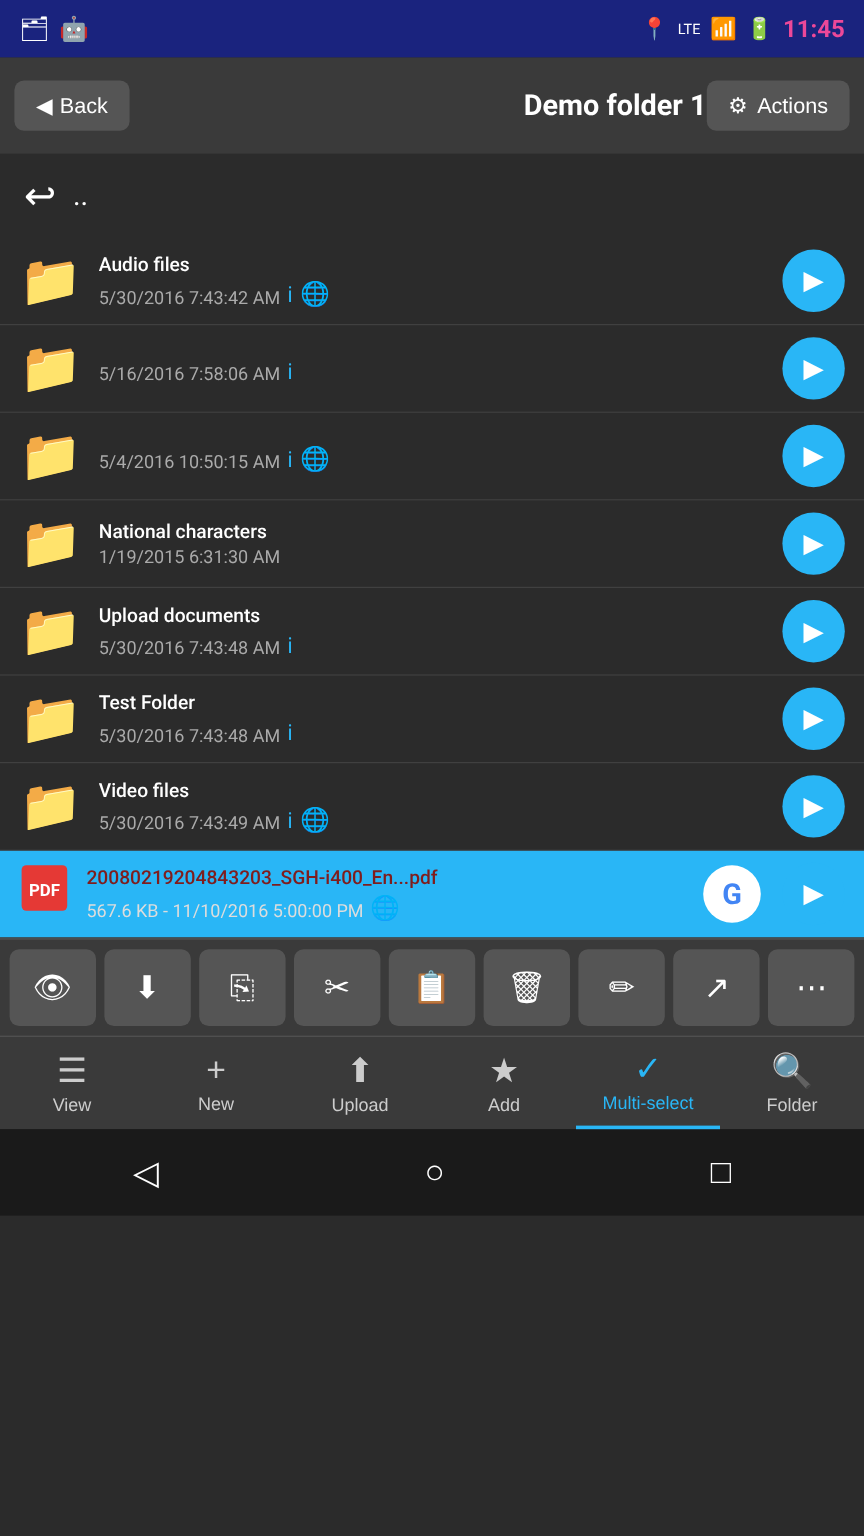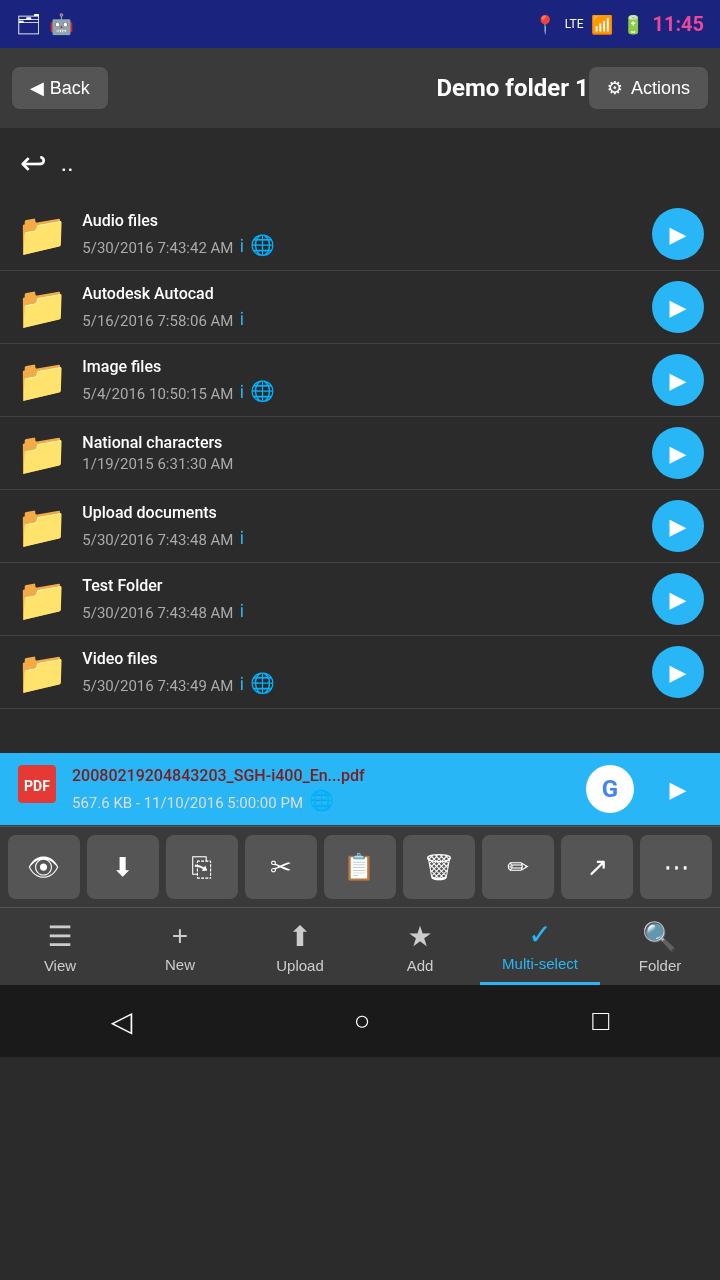--- a/index.html
+++ b/index.html
@@ -82,21 +82,20 @@
     .file-row {
       display: flex;
       align-items: center;
       padding: 10px 16px;
       border-bottom: 1px solid #404040;
       cursor: pointer;
       gap: 14px;
     }
     .file-row.selected {
       background: #29b6f6;
-      margin-top: 44px;
     }
     .folder-icon {
       font-size: 42px;
       color: #FFA726;
       flex-shrink: 0;
     }
     .pdf-icon {
       font-size: 40px;
       color: #e53935;
       flex-shrink: 0;
@@ -267,32 +266,30 @@
           <span class="file-date">5/30/2016 7:43:42 AM</span>
           <span class="meta-icon">ℹ</span>
           <span class="meta-globe">🌐</span>
         </div>
       </div>
       <div class="play-btn">▶</div>
     </div>
     <div class="file-row">
       <div class="folder-icon">📁</div>
       <div class="file-info">
-        <div class="file-name">Autodesk Autocad</div>
         <div class="file-meta">
           <span class="file-date">5/16/2016 7:58:06 AM</span>
           <span class="meta-icon">ℹ</span>
         </div>
       </div>
       <div class="play-btn">▶</div>
     </div>
     <div class="file-row">
       <div class="folder-icon">📁</div>
       <div class="file-info">
-        <div class="file-name">Image files</div>
         <div class="file-meta">
           <span class="file-date">5/4/2016 10:50:15 AM</span>
           <span class="meta-icon">ℹ</span>
           <span class="meta-globe">🌐</span>
         </div>
       </div>
       <div class="play-btn">▶</div>
     </div>
     <div class="file-row">
       <div class="folder-icon">📁</div>

